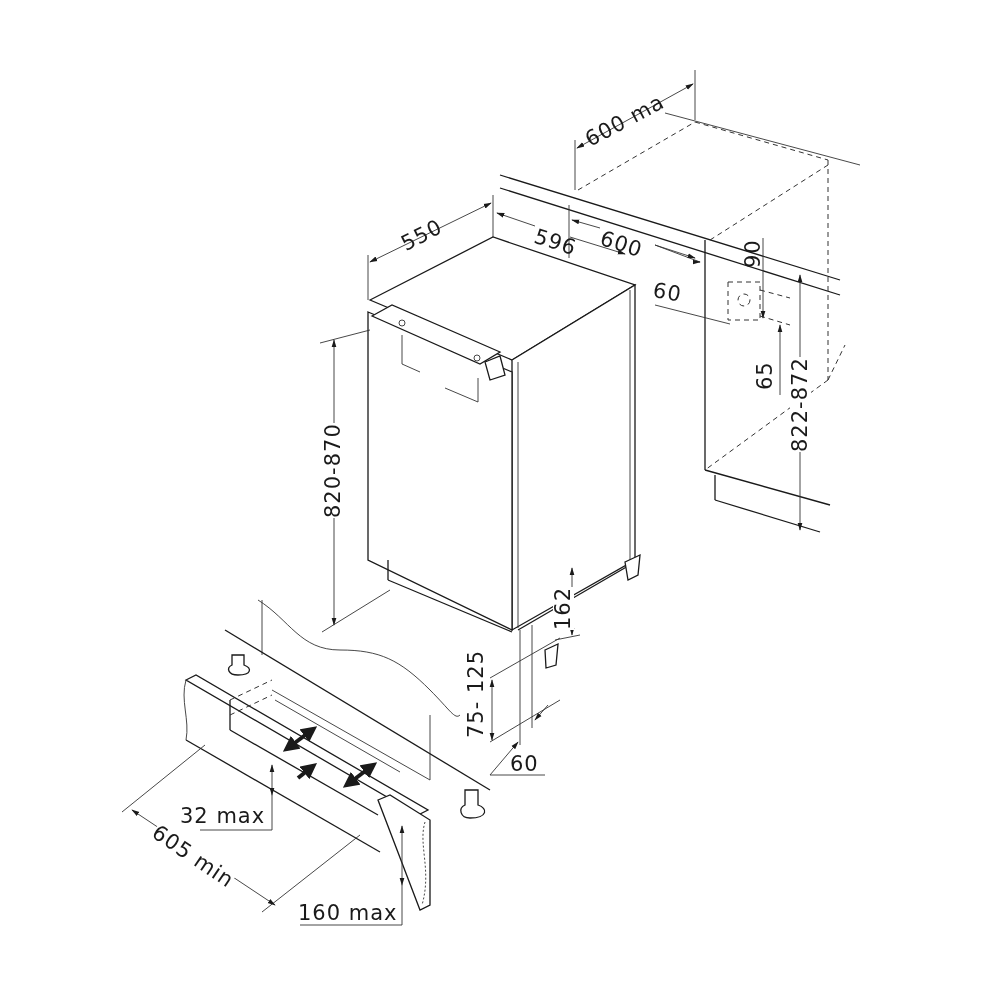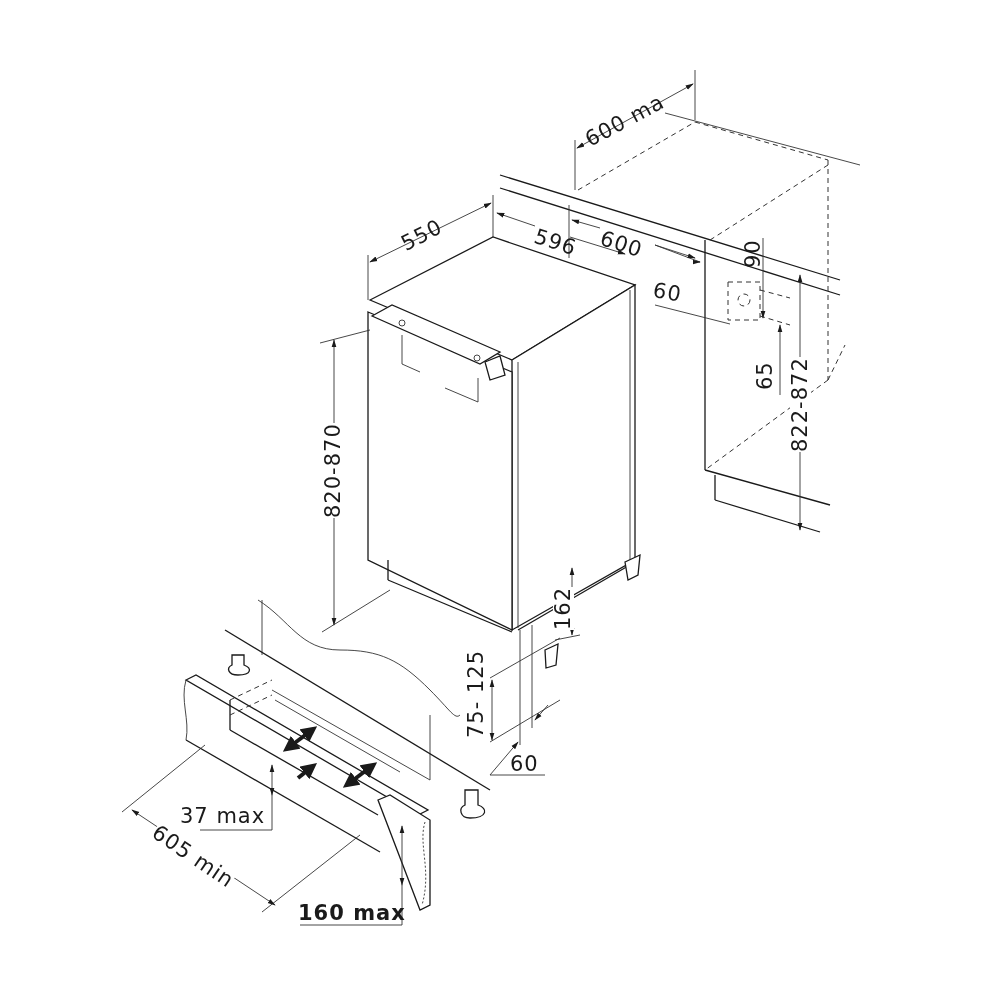--- a/index.html
+++ b/index.html
@@ -169,16 +169,16 @@
   <div class="lblbox" style="left:538px; top:226px; transform: rotate(18deg);">596</div>
   <div class="lblbox" style="left:604px; top:228px; transform: rotate(18deg);">600</div>
   <div class="lblbox" style="left:655px; top:280px; transform: rotate(10deg);">60</div>
   <div class="lblbox" style="left:743px; top:268px; transform: rotate(-90deg);">90</div>
   <div class="lblbox" style="left:755px; top:390px; transform: rotate(-90deg);">65</div>
   <div class="lblbox" style="left:790px; top:452px; transform: rotate(-90deg); background:#fff;">822-872</div>
   <div class="lblbox" style="left:323px; top:518px; transform: rotate(-90deg); background:#fff;">820-870</div>
   <div class="lblbox" style="left:553px; top:630px; transform: rotate(-90deg); background:#fff;">162</div>
   <div class="lblbox" style="left:466px; top:738px; transform: rotate(-90deg);">75- 125</div>
   <div class="lblbox" style="left:510px; top:754px;">60</div>
-  <div class="lblbox" style="left:180px; top:806px;">37 max</div>
+  <div class="lblbox" style="left:180px; top:806px;">32 max</div>
   <div class="lblbox" style="left:160px; top:822px; transform: rotate(34deg); background:#fff;">605 min</div>
-  <div class="lblbox" style="left:298px; top:903px;font-weight:bold;">160 max</div>
+  <div class="lblbox" style="left:298px; top:903px;">160 max</div>
 </div>
 
 </body></html>

